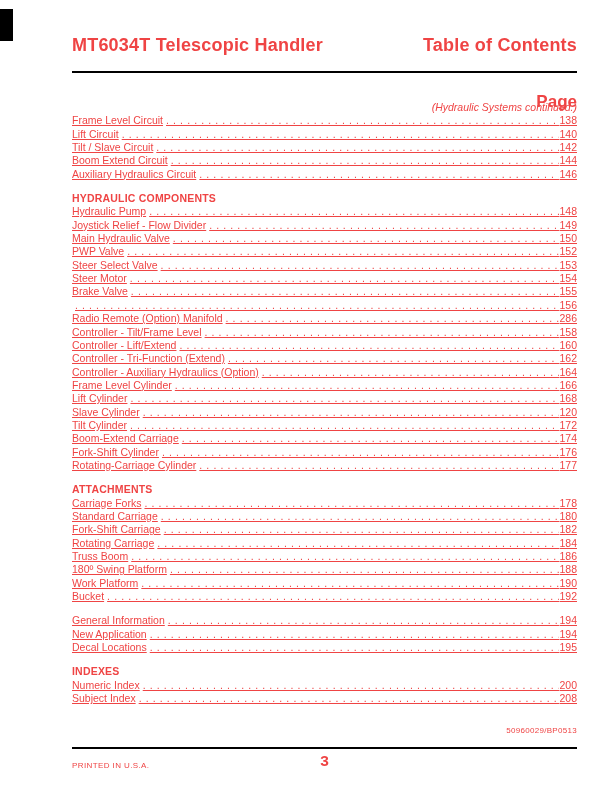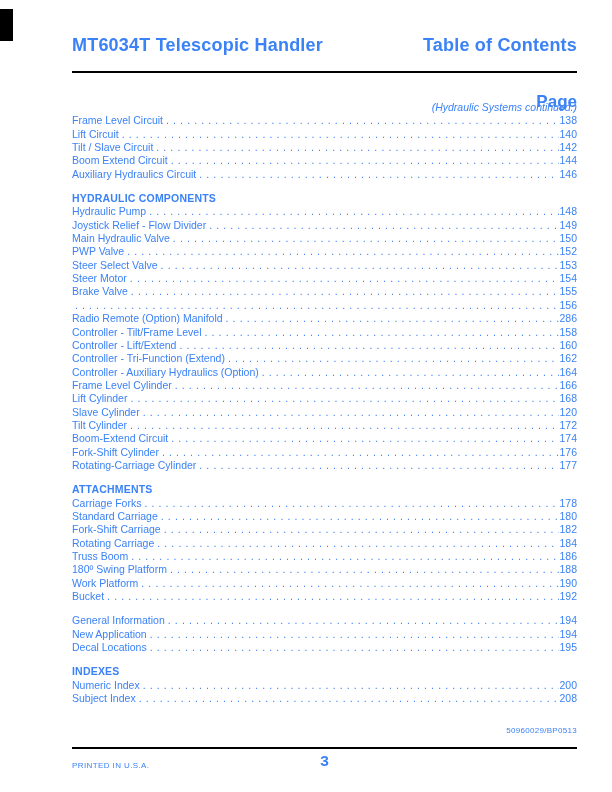--- a/index.html
+++ b/index.html
@@ -1,21 +1,21 @@
 <!DOCTYPE html>
 <html><head>
 <meta charset="utf-8">
 <style>
   html,body { margin:0; padding:0; background:#e8e8e8; }
   .page {
     position:relative;
     width:612px; height:792px;
     margin:0 auto;
     background:#ffffff;
-    color:#3b82f6;
+    color:#ef4444;
     font-family:"Liberation Sans", sans-serif;
     overflow:hidden;
   }
   .bleed-tab {
     position:absolute; left:0; top:9px;
     width:13px; height:32px;
     background:#000000;
   }
   .header {
     position:absolute; left:72px; right:35px; top:35px;
@@ -30,21 +30,21 @@
     position:absolute; right:35px; top:92px;
     font-weight:bold; font-size:17px;
   }
   .toc {
     position:absolute; left:72px; right:35px; top:101px;
     font-size:10.5px; line-height:13.35px;
   }
   .toc-note { font-style:italic;text-align:right; }
   .toc-heading { font-weight:bold; letter-spacing:0.2px; }
   .toc-section.with-heading { margin-top:11px; }
-  .toc-row { display:flex; align-items:flex-start; }
+  .toc-row { display:flex; align-items:flex-start;text-decoration:underline; }
   .toc-title { white-space:nowrap; flex:0 0 auto; }
   .leader {
     flex:1 1 auto; overflow:hidden; white-space:nowrap;
     text-align:right; letter-spacing:0.6px;
     padding-left:3px; padding-right:1px;
   }
   .toc-page { flex:0 0 auto; white-space:nowrap; }
   .footer-left {
     position:absolute; left:72px; top:761px;
     font-size:8px; letter-spacing:0.4px;
@@ -203,21 +203,21 @@
     <span class="toc-page">120</span>
   </div>
 
   <div class="toc-row">
     <span class="toc-title">Tilt Cylinder</span>
     <span class="leader">. . . . . . . . . . . . . . . . . . . . . . . . . . . . . . . . . . . . . . . . . . . . . . . . . . . . . . . . . . . . . . . . . . . . . . . . . . . . . . . . . . . . . . . . . . . . . . . . . . . . . . . . . . . . . . . . . . . . . . . . . . . . . . . . . . . . . . . . . . . . . . . . . . . . . . . . . . . . . . . . </span>
     <span class="toc-page">172</span>
   </div>
 
   <div class="toc-row">
-    <span class="toc-title">Boom-Extend Circuit</span>
+    <span class="toc-title">Boom-Extend Carriage</span>
     <span class="leader">. . . . . . . . . . . . . . . . . . . . . . . . . . . . . . . . . . . . . . . . . . . . . . . . . . . . . . . . . . . . . . . . . . . . . . . . . . . . . . . . . . . . . . . . . . . . . . . . . . . . . . . . . . . . . . . . . . . . . . . . . . . . . . . . . . . . . . . . . . . . . . . . . . . . . . . . . . . . . . . . </span>
     <span class="toc-page">174</span>
   </div>
 
   <div class="toc-row">
     <span class="toc-title">Fork-Shift Cylinder</span>
     <span class="leader">. . . . . . . . . . . . . . . . . . . . . . . . . . . . . . . . . . . . . . . . . . . . . . . . . . . . . . . . . . . . . . . . . . . . . . . . . . . . . . . . . . . . . . . . . . . . . . . . . . . . . . . . . . . . . . . . . . . . . . . . . . . . . . . . . . . . . . . . . . . . . . . . . . . . . . . . . . . . . . . . </span>
     <span class="toc-page">176</span>
   </div>
 

